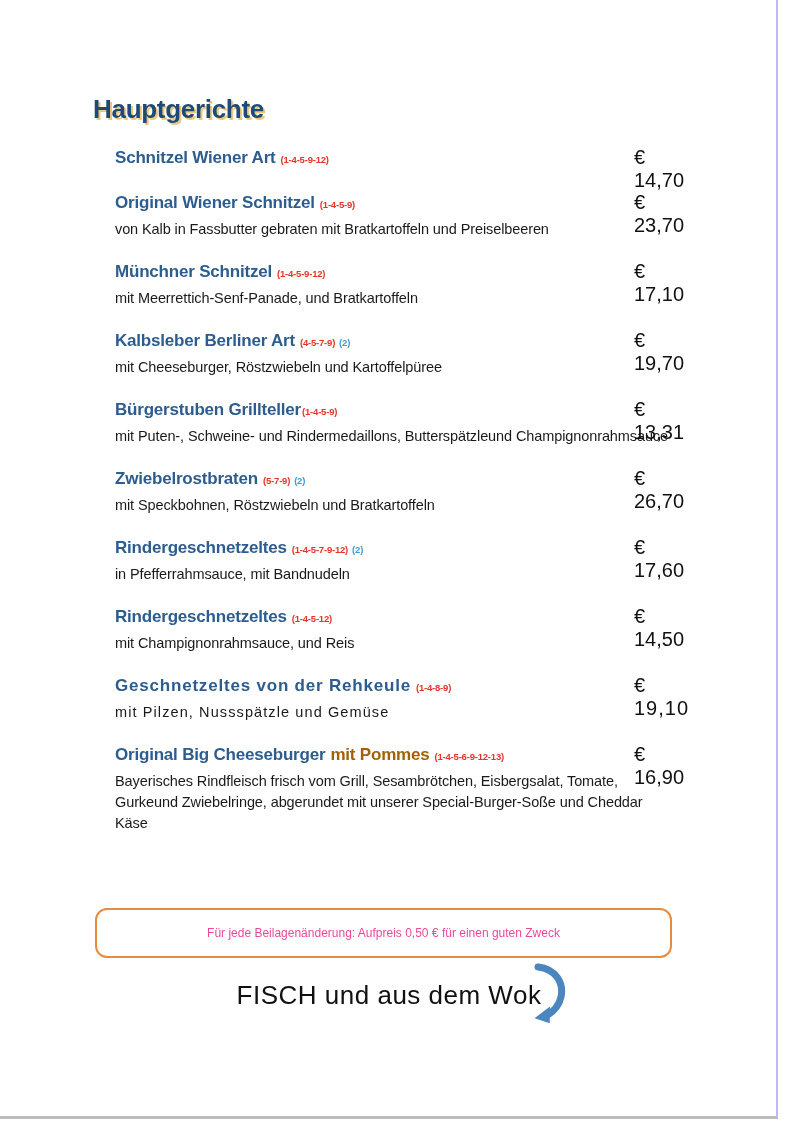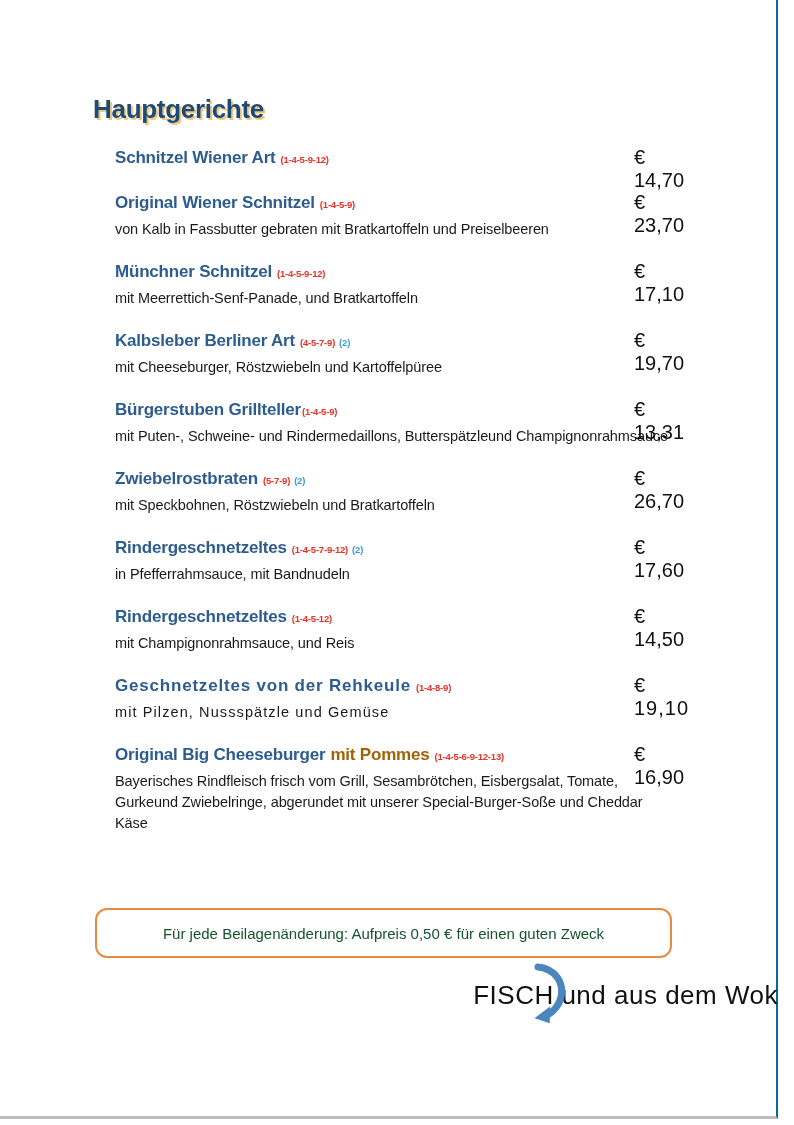--- a/index.html
+++ b/index.html
@@ -2,21 +2,21 @@
 <html><head>
 <meta charset="utf-8">
 <style>
   * { margin:0; padding:0; box-sizing:border-box; }
   html,body { width:794px; height:1125px; background:#ffffff;
               font-family:"Liberation Sans", sans-serif; }
   .page {
     position:absolute; left:0; top:0;
     width:778px; height:1119px;
     background:#ffffff;
-    border-right:2px solid #0369a1;
+    border-right:2px solid #c4b5fd;
     border-bottom:3px solid #bcbcbc;
   }
   .heading {
     position:absolute; left:93px; top:94px;
     font-size:26px; font-weight:bold; color:#1d4a76;
     text-shadow:2px 2px 0 #edc87c;
     letter-spacing:-0.3px;
   }
   .menu-list {
     position:absolute; left:93px; top:146px; width:584px;
@@ -44,24 +44,24 @@
   }
   .item.spaced .item-head  { letter-spacing:0.8px; }
   .item.spaced .desc-line  { letter-spacing:1.1px; }
   .item.spaced .item-price { letter-spacing:1px; }
   .notice-box {
     position:absolute; left:95px; top:908px; width:577px; height:50px;
     border:2px solid #e98b3e; border-radius:12px;
     display:flex; align-items:center; justify-content:center;
     background:#ffffff;
   }
-  .notice-text { font-size:15px; color:#14532d; font-weight:normal; }
+  .notice-text { font-size:12px; color:#ec4899; font-weight:normal; }
   .next-section {
     position:absolute; left:0; top:980px; width:778px;
-    text-align:right;
+    text-align:center;
   }
   .next-section-label {
     font-size:26px; color:#111111; letter-spacing:0.5px; font-weight:normal;
   }
   .arrow-wrap { position:absolute; left:528px; top:961px; width:40px; height:64px; }
 </style>
 </head>
 <body>
 
 <div class="page">

